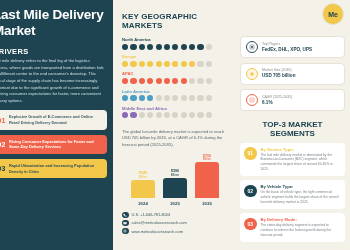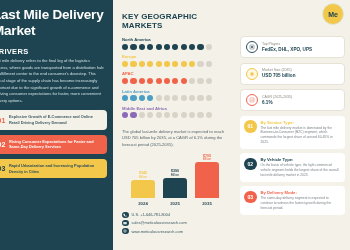--- a/index.html
+++ b/index.html
@@ -474,20 +474,21 @@
               <path d="M3.8 8 5.6 5.8 7 7l2-3" stroke="#f0634a" stroke-width="0.9" fill="none"></path>
             </svg>
           </div>
           <div>
             <div class="stat-label">CAGR (2025-2035)</div>
             <div class="stat-value">6.1%</div>
           </div>
         </div>
       </div>
 
+    <div class="seg-head">TOP-3 MARKET SEGMENTS</div>
     <div id="segments">
         <div class="seg-card">
           <div class="seg-num" style="background: rgb(242, 199, 74);">01</div>
           <div>
             <div class="seg-title" style="color: rgb(242, 199, 74);">By Service Type:</div>
             <div class="seg-body">The last mile delivery market is dominated by the Business-to-Consumer (B2C) segment, which commands the largest share of around 60-65% in 2025.</div>
           </div>
         </div>
         <div class="seg-card">
           <div class="seg-num" style="background: rgb(29, 68, 80);">02</div>

